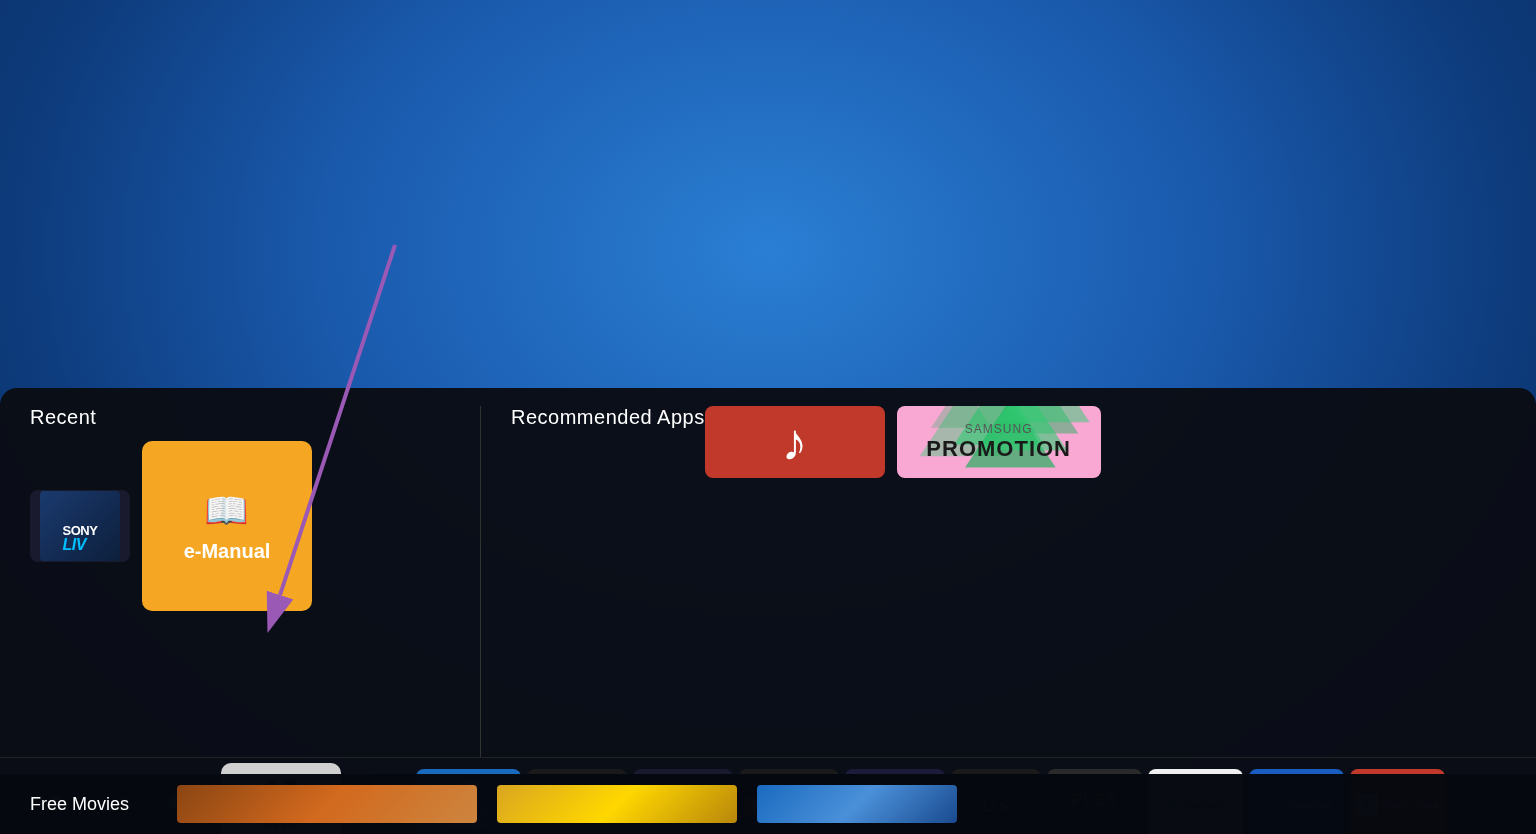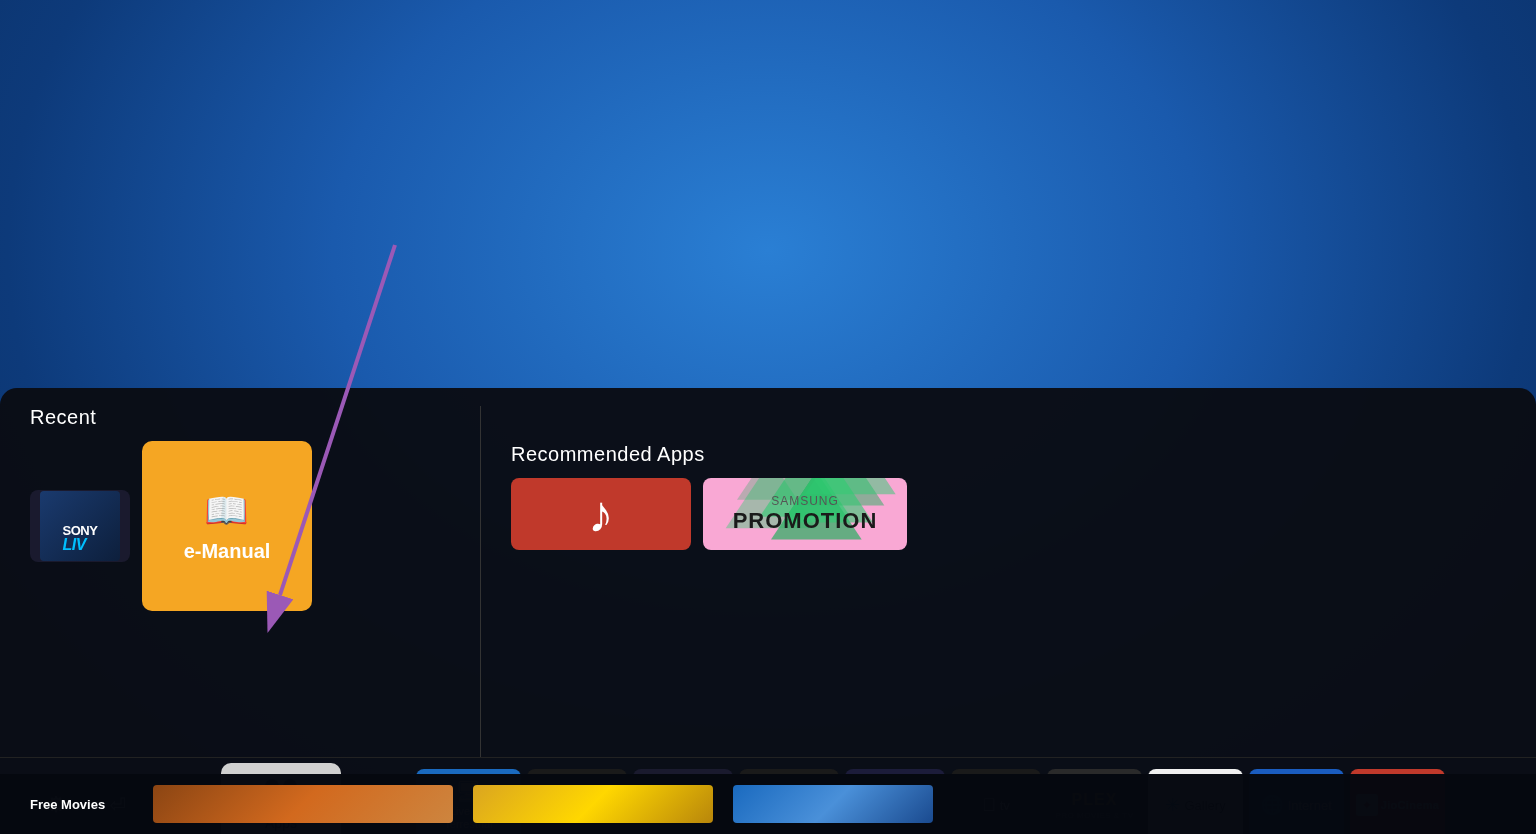--- a/index.html
+++ b/index.html
@@ -142,23 +142,22 @@
     .section-divider {
       width: 1px;
       background: #333;
       margin: 0 30px;
       align-self: stretch;
     }
 
     
     .section-recommended {
       display: flex;
-      flex-direction: column;
+      flex-direction: row;
       flex: 1;
-      margin-top: 37px;
     }
 
     .recommended-apps {
       display: flex;
       gap: 12px;
     }
 
     
     .app-applemusic {
       width: 180px;
@@ -544,22 +543,22 @@
       background: rgba(5, 8, 15, 0.98);
       z-index: 6;
       display: flex;
       align-items: center;
       padding: 0 30px;
       gap: 20px;
     }
 
     .free-movies-title {
       color: white;
-      font-size: 13px;
-      font-weight: 700;
+      font-size: 18px;
+      font-weight: 400;
       white-space: nowrap;
       margin-right: 28px;
     }
 
     .movie-thumb {
       height: 40px;
       border-radius: 4px;
       flex-shrink: 0;
     }
 

